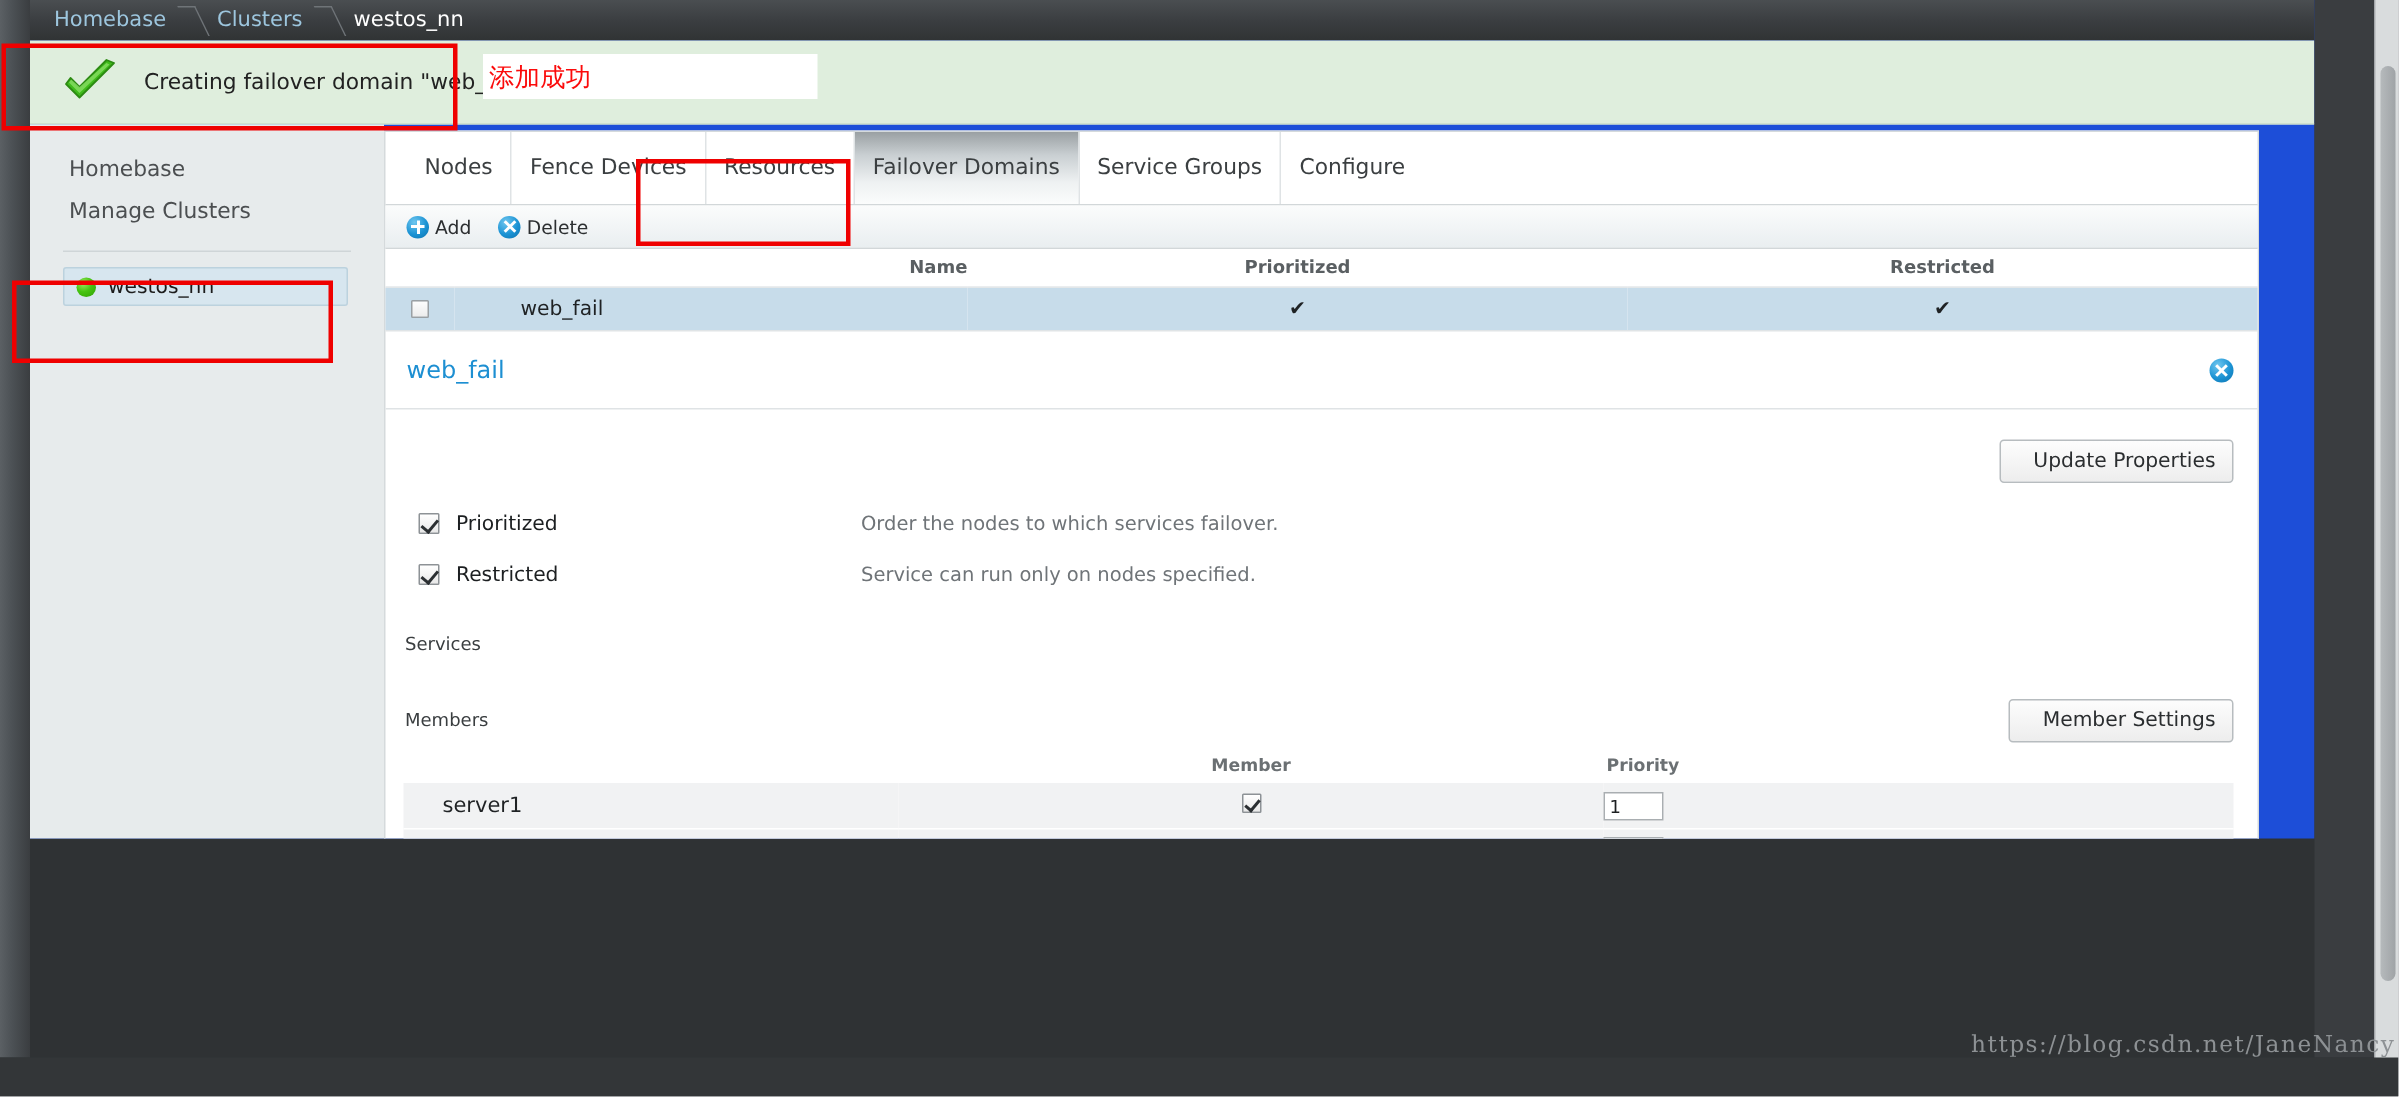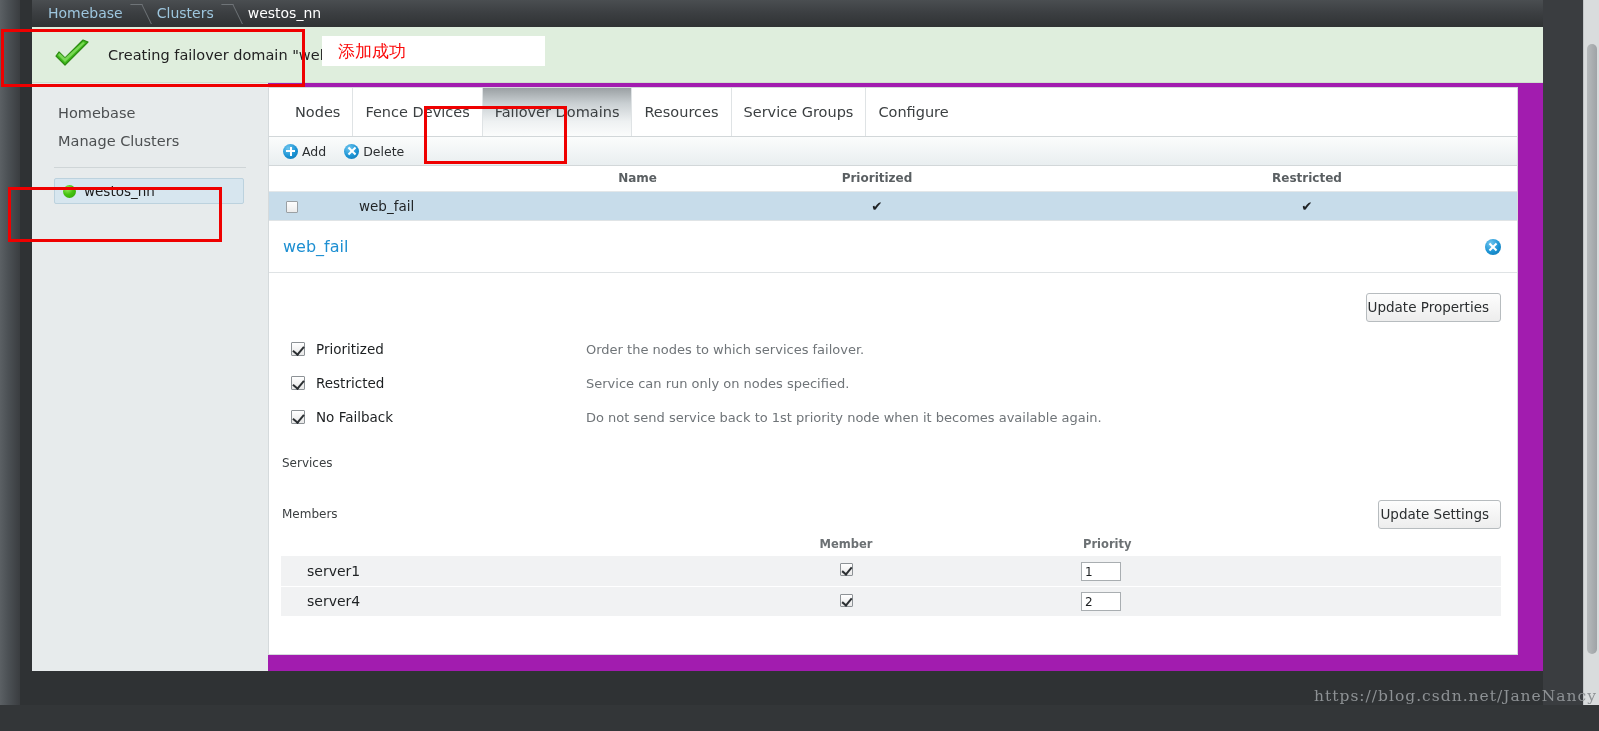--- a/index.html
+++ b/index.html
@@ -20,23 +20,23 @@
   
   .left-gutter {
     position: absolute; left: 0; top: 0;
     width: 20px; height: 705px;
     background: linear-gradient(to right, #5b6064 0%, #4c5155 40%, #3a3d40 100%);
   }
 
   
   .viewport {
     position: absolute;
-    left: 32px; top: 0;
-    width: 1523px; height: 671px;
-    background: #a21caf;
+    left: 20px; top: 0;
+    width: 1523px; height: 559px;
+    background: #1d4ed8;
     overflow: hidden;
   }
 
   
   .breadcrumb-bar {
     position: relative;
     height: 27px;
     background: linear-gradient(to bottom, #4a4e51 0%, #3b3e41 50%, #303334 100%);
     display: flex; align-items: center;
     padding-left: 10px;
@@ -104,21 +104,21 @@
     position: absolute;
     left: 322px; top: 36px;
     width: 223px; height: 30px;
     background: #ffffff;
     z-index: 35;
     display: flex; align-items: center;
   }
   .note-text {
     font-size: 17px;
     color: #fb0b0b;
-    margin-left: 16px;
+    margin-left: 4px;
     font-family: Liberation Sans, sans-serif;
     white-space: nowrap;
   }
 
   
   .body-area {
     position: relative;
     display: flex;
     height: 622px;
   }
@@ -287,21 +287,21 @@
 
   .detail-body { padding: 0 16px 0 12px; position: relative; }
 
   .btn {
     display: inline-block;
     font-size: 13.5px;
     color: #2b2e30;
     border: 1px solid #b7bcbf;
     border-radius: 3px;
     background: linear-gradient(to bottom, #fdfdfd 0%, #ededed 100%);
-    padding: 5px 11px 6px 1px;
+    padding: 5px 11px 6px 22px;
     cursor: pointer;
     white-space: nowrap;
   }
   .row-btn { display: flex; justify-content: flex-end; padding-top: 20px; }
 
   .opt-row {
     display: flex; align-items: center;
     height: 34px;
   }
   .opt-check {
@@ -458,22 +458,22 @@
           <span class="cluster-name">westos_nn</span>
         </div>
       </div>
 
       <div class="content">
         <div class="card">
 
           <div class="tabs">
             <div class="tab">Nodes</div>
             <div class="tab">Fence Devices</div>
+            <div class="tab">Resources</div>
             <div class="tab active">Failover Domains</div>
-            <div class="tab">Resources</div>
             <div class="tab">Service Groups</div>
             <div class="tab">Configure</div>
           </div>
 
           <div class="toolbar">
             <div class="tb-btn">
               <span class="ico-circ">
                 <span class="plus-h"></span>
                   <span class="plus-v"></span>
               </span>
@@ -530,33 +530,28 @@
               <span class="opt-label">Prioritized</span>
               <span class="opt-desc">Order the nodes to which services failover.</span>
             </div>
 
             <div class="opt-row">
               <span class="opt-check"></span>
               <span class="opt-label">Restricted</span>
               <span class="opt-desc">Service can run only on nodes specified.</span>
             </div>
 
-            <div class="opt-row">
-              <span class="opt-check"></span>
-              <span class="opt-label">No Failback</span>
-              <span class="opt-desc">Do not send service back to 1st priority node when it becomes available again.</span>
-            </div>
 
             <div style="height:12px"></div>
             <div class="plain-label">Services</div>
             <div style="height:14px"></div>
 
             <div class="members-head">
               <div class="plain-label">Members</div>
-              <div class="btn">Update Settings</div>
+              <div class="btn">Member Settings</div>
             </div>
 
             <table class="mem-table">
               <thead>
                 <tr>
                   <th></th>
                   <th class="mem-col-member">Member</th>
                   <th class="mem-col-pri">Priority</th>
                 </tr>
               </thead>

